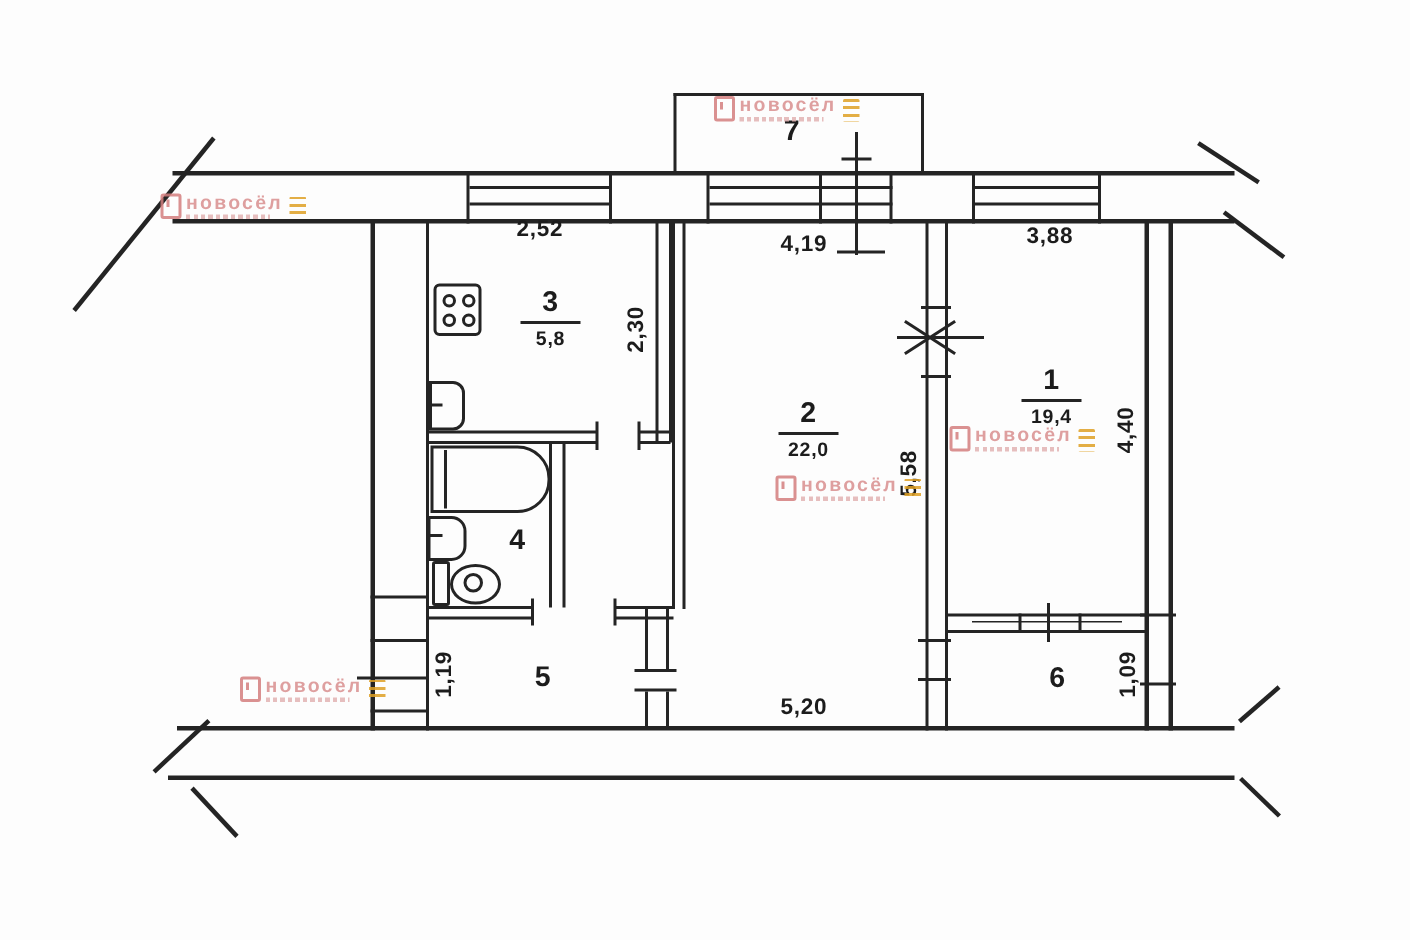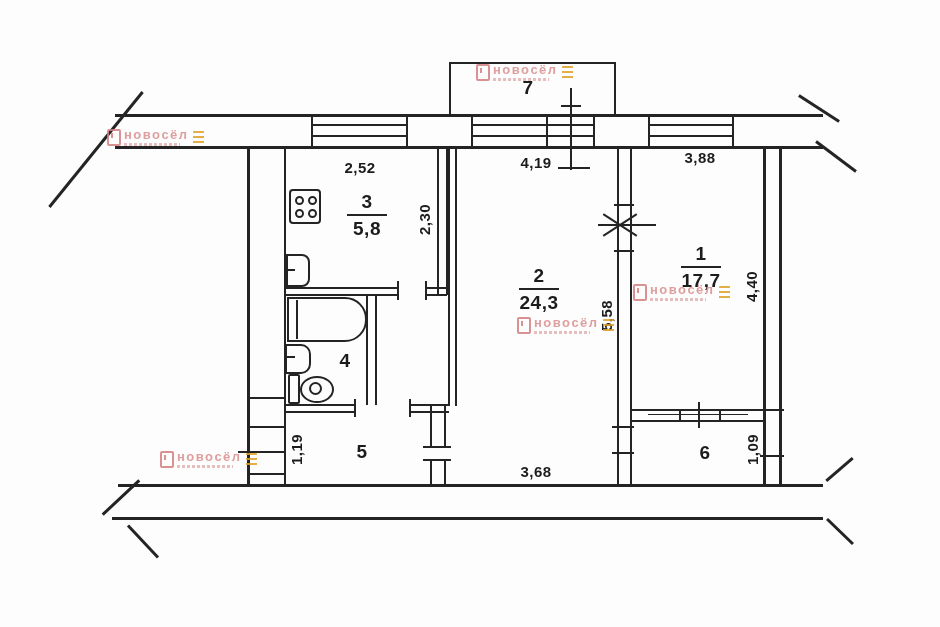--- a/index.html
+++ b/index.html
@@ -3,21 +3,21 @@
 <meta charset="utf-8">
 <style>
   html,body{margin:0;padding:0;background:#ffffff;}
   #plan{position:relative;width:940px;height:627px;background:#fdfdfd;
         font-family:"Liberation Sans","DejaVu Sans",sans-serif;color:#1c1c1c;overflow:hidden;}
   .L{position:absolute;background:#242424;display:block;}
   .box{position:absolute;border:2px solid #242424;background:transparent;box-sizing:border-box;}
   .rlabel{position:absolute;text-align:center;letter-spacing:.5px;}
   .rnum{font-size:19px;font-weight:bold;line-height:1.05;}
   .rline{height:2px;background:#242424;width:40px;margin:2px auto 3px;}
-  .rarea{font-size:19px;font-weight:bold;line-height:1.05;}
+  .rarea{font-size:13px;font-weight:bold;line-height:1.05;}
   .dim{position:absolute;font-size:15px;font-weight:bold;text-align:center;width:60px;letter-spacing:.5px;line-height:1;}
   .vdim{transform:rotate(-90deg);}
   .wm{position:absolute;display:flex;align-items:flex-end;gap:3px;color:#d98f8f;opacity:.85;}
   .wm-house{width:10px;height:13px;border:2px solid #d47f7f;border-radius:2px;margin-top:1px;position:relative;flex:none;}
   .wm-house:after{content:"";position:absolute;left:2px;top:2px;width:2px;height:5px;background:#d47f7f;}
   .wm-body{display:flex;flex-direction:column;}
   .wm-text{font-size:13px;font-weight:bold;letter-spacing:1.5px;line-height:1;white-space:nowrap;}
   .wm-sub{margin-top:2px;height:3px;width:56px;
           background:repeating-linear-gradient(90deg,#e3b4b4 0 3px,transparent 3px 5px);}
   .wm-badge{width:11px;height:15px;margin-left:1px;border-radius:1px;flex:none;
@@ -149,43 +149,43 @@
 
   <div class="rlabel" style="left:337px;top:192px;width:60px">
     <div class="rnum">3</div>
     <div class="rline"></div>
     <div class="rarea">5,8</div>
   </div>
 
   <div class="rlabel" style="left:509px;top:266px;width:60px">
     <div class="rnum">2</div>
     <div class="rline"></div>
-    <div class="rarea">24,3</div>
+    <div class="rarea">22,0</div>
   </div>
 
   <div class="rlabel" style="left:671px;top:244px;width:60px">
     <div class="rnum">1</div>
     <div class="rline"></div>
-    <div class="rarea">17,7</div>
+    <div class="rarea">19,4</div>
   </div>
 
   <div class="rlabel" style="left:330px;top:351px;width:30px">
     <div class="rnum">4</div>
   </div>
   <div class="rlabel" style="left:347px;top:442px;width:30px">
     <div class="rnum">5</div>
   </div>
   <div class="rlabel" style="left:690px;top:443px;width:30px">
     <div class="rnum">6</div>
   </div>
 
-  <div class="dim" style="left:330px;top:160px">2,52</div>
+  <div class="dim" style="left:330px;top:145px">2,52</div>
   <div class="dim" style="left:506px;top:155px">4,19</div>
   <div class="dim" style="left:670px;top:150px">3,88</div>
-  <div class="dim" style="left:506px;top:464px">3,68</div>
+  <div class="dim" style="left:506px;top:464px">5,20</div>
   <div class="dim vdim" style="left:394px;top:212px">2,30</div>
   <div class="dim vdim" style="left:576px;top:308px">5,58</div>
   <div class="dim vdim" style="left:721px;top:279px">4,40</div>
   <div class="dim vdim" style="left:266px;top:442px">1,19</div>
   <div class="dim vdim" style="left:722px;top:442px">1,09</div>
 
   <div class="wm" style="left:107px;top:128px">
     <span class="wm-house"></span>
     <span class="wm-body">
       <span class="wm-text">новосёл</span>

